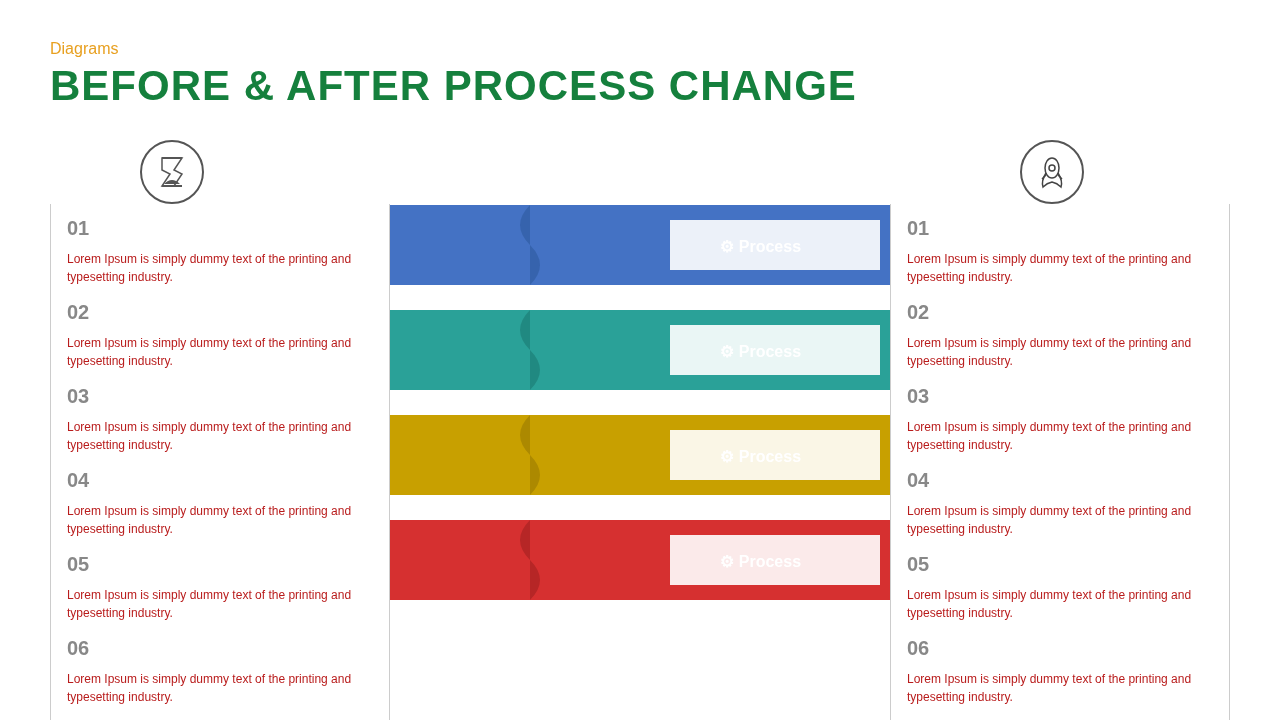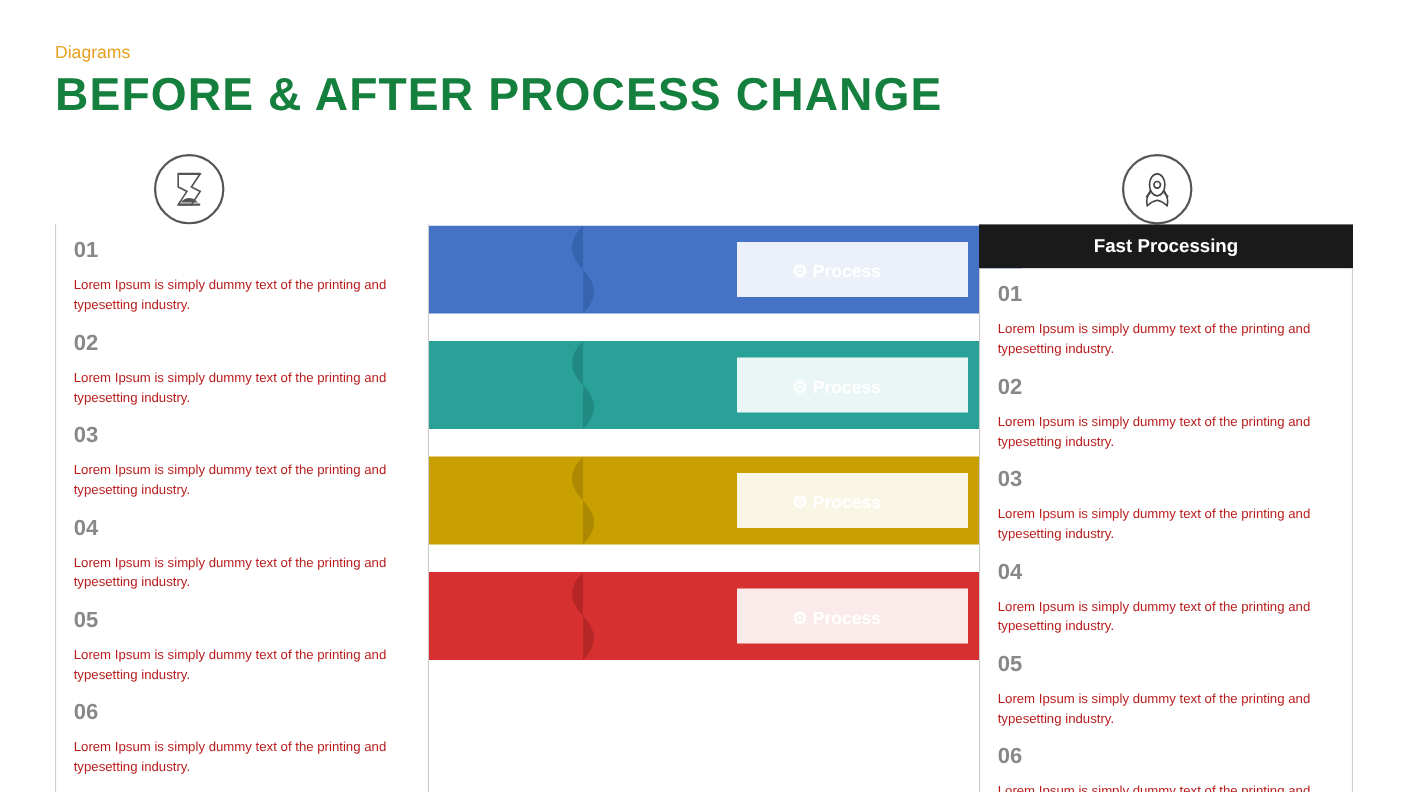--- a/index.html
+++ b/index.html
@@ -238,21 +238,20 @@
       <div class="rocket-icon-wrap">
         <svg width="38" height="38" viewBox="0 0 38 38">
           <ellipse cx="19" cy="15" rx="7" ry="10" fill="none" stroke="#444" stroke-width="1.5"></ellipse>
           <path d="M13,20 Q8,28 10,34 Q14,30 19,29 Q24,30 28,34 Q30,28 25,20" fill="none" stroke="#444" stroke-width="1.5"></path>
           <circle cx="19" cy="15" r="3" fill="none" stroke="#444" stroke-width="1.5"></circle>
           <path d="M13,22 L9,26" stroke="#444" stroke-width="1.5"></path>
           <path d="M25,22 L29,26" stroke="#444" stroke-width="1.5"></path>
         </svg>
       </div>
 
-      <div class="right-header">Fast Processing</div>
 
       <div class="right-list">
 
       <div class="list-item">
       <span class="item-num">01</span>
       <span class="item-text">Lorem Ipsum is simply dummy text of the printing and typesetting industry.</span>
     </div>
           <div class="list-item">
       <span class="item-num">02</span>
       <span class="item-text">Lorem Ipsum is simply dummy text of the printing and typesetting industry.</span>

